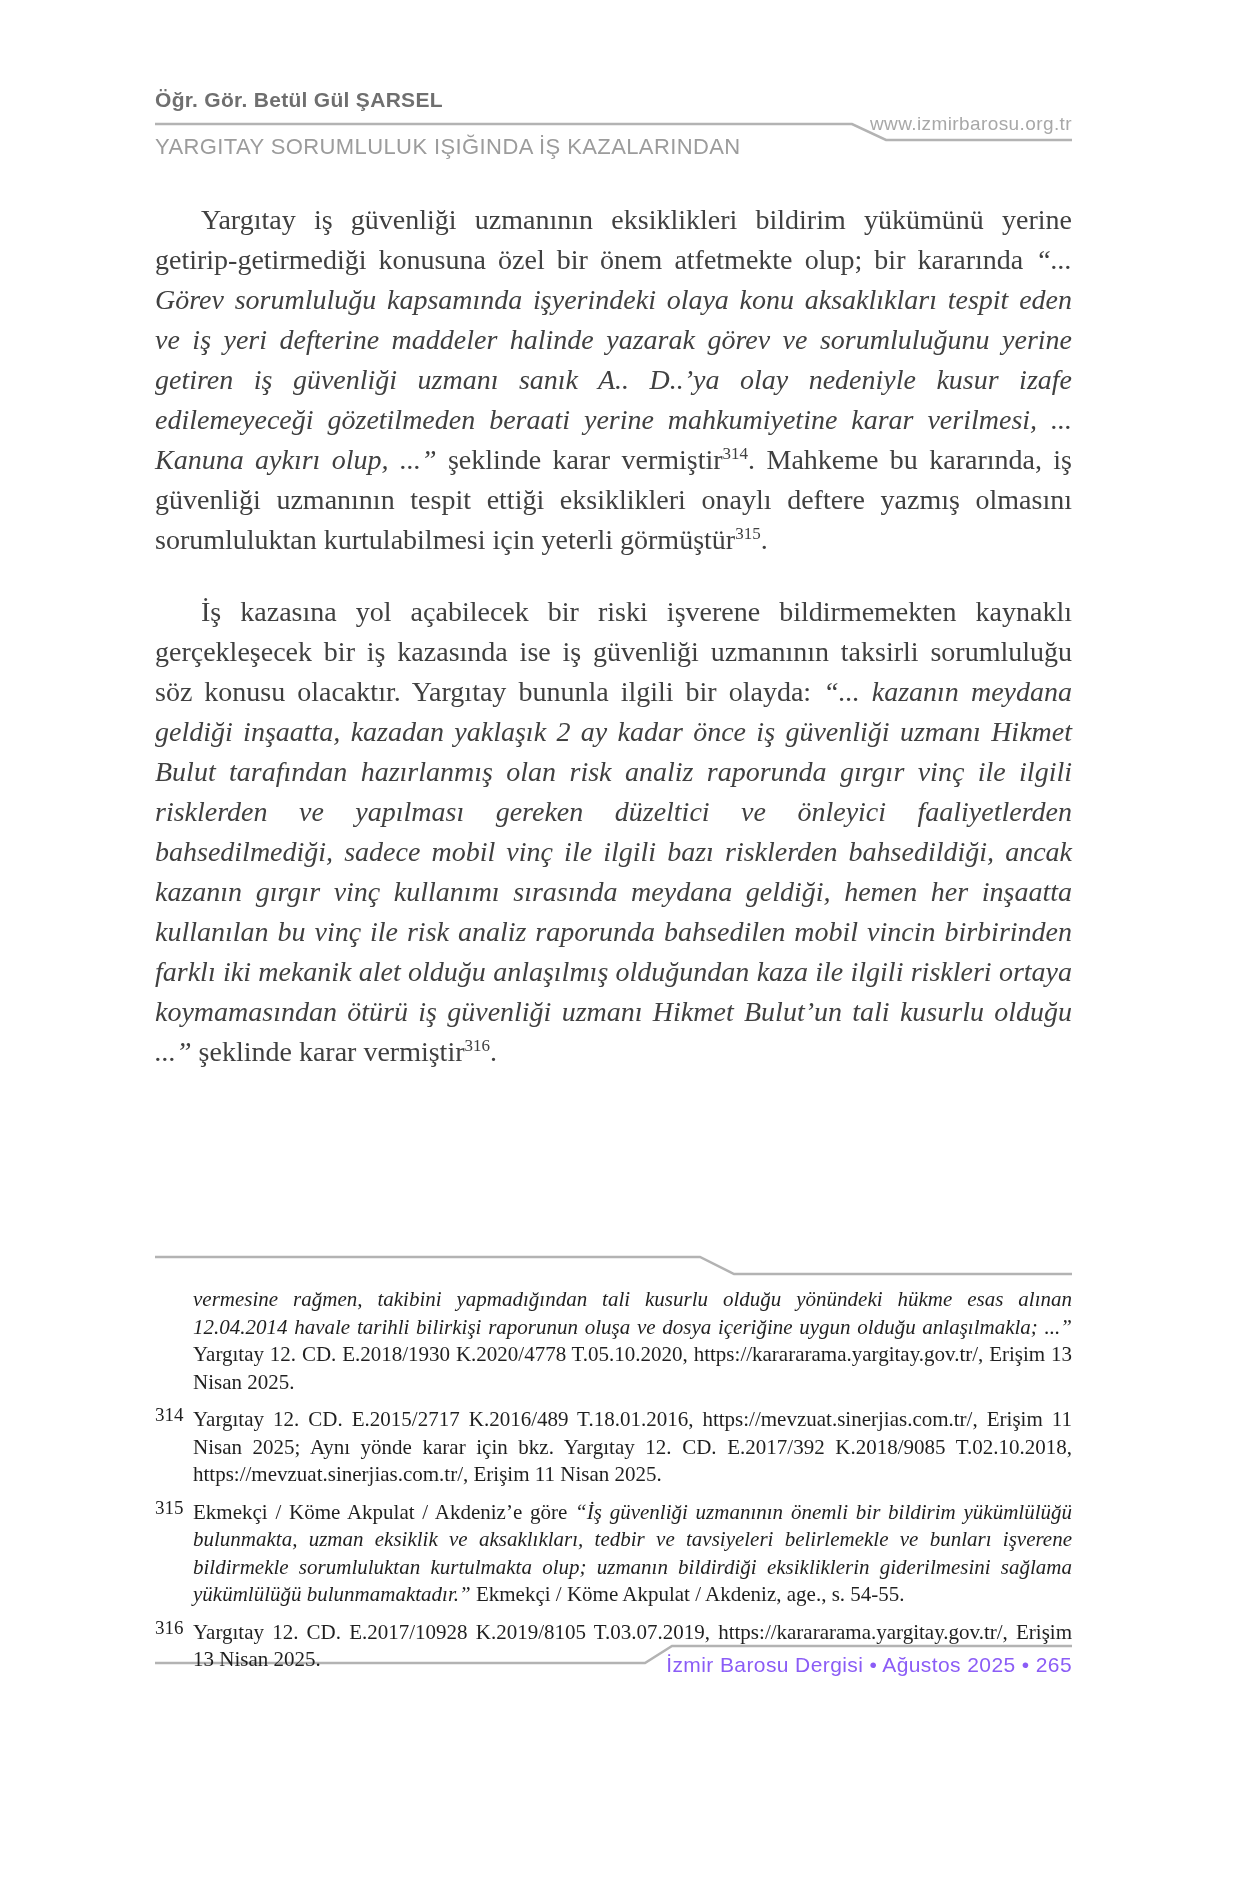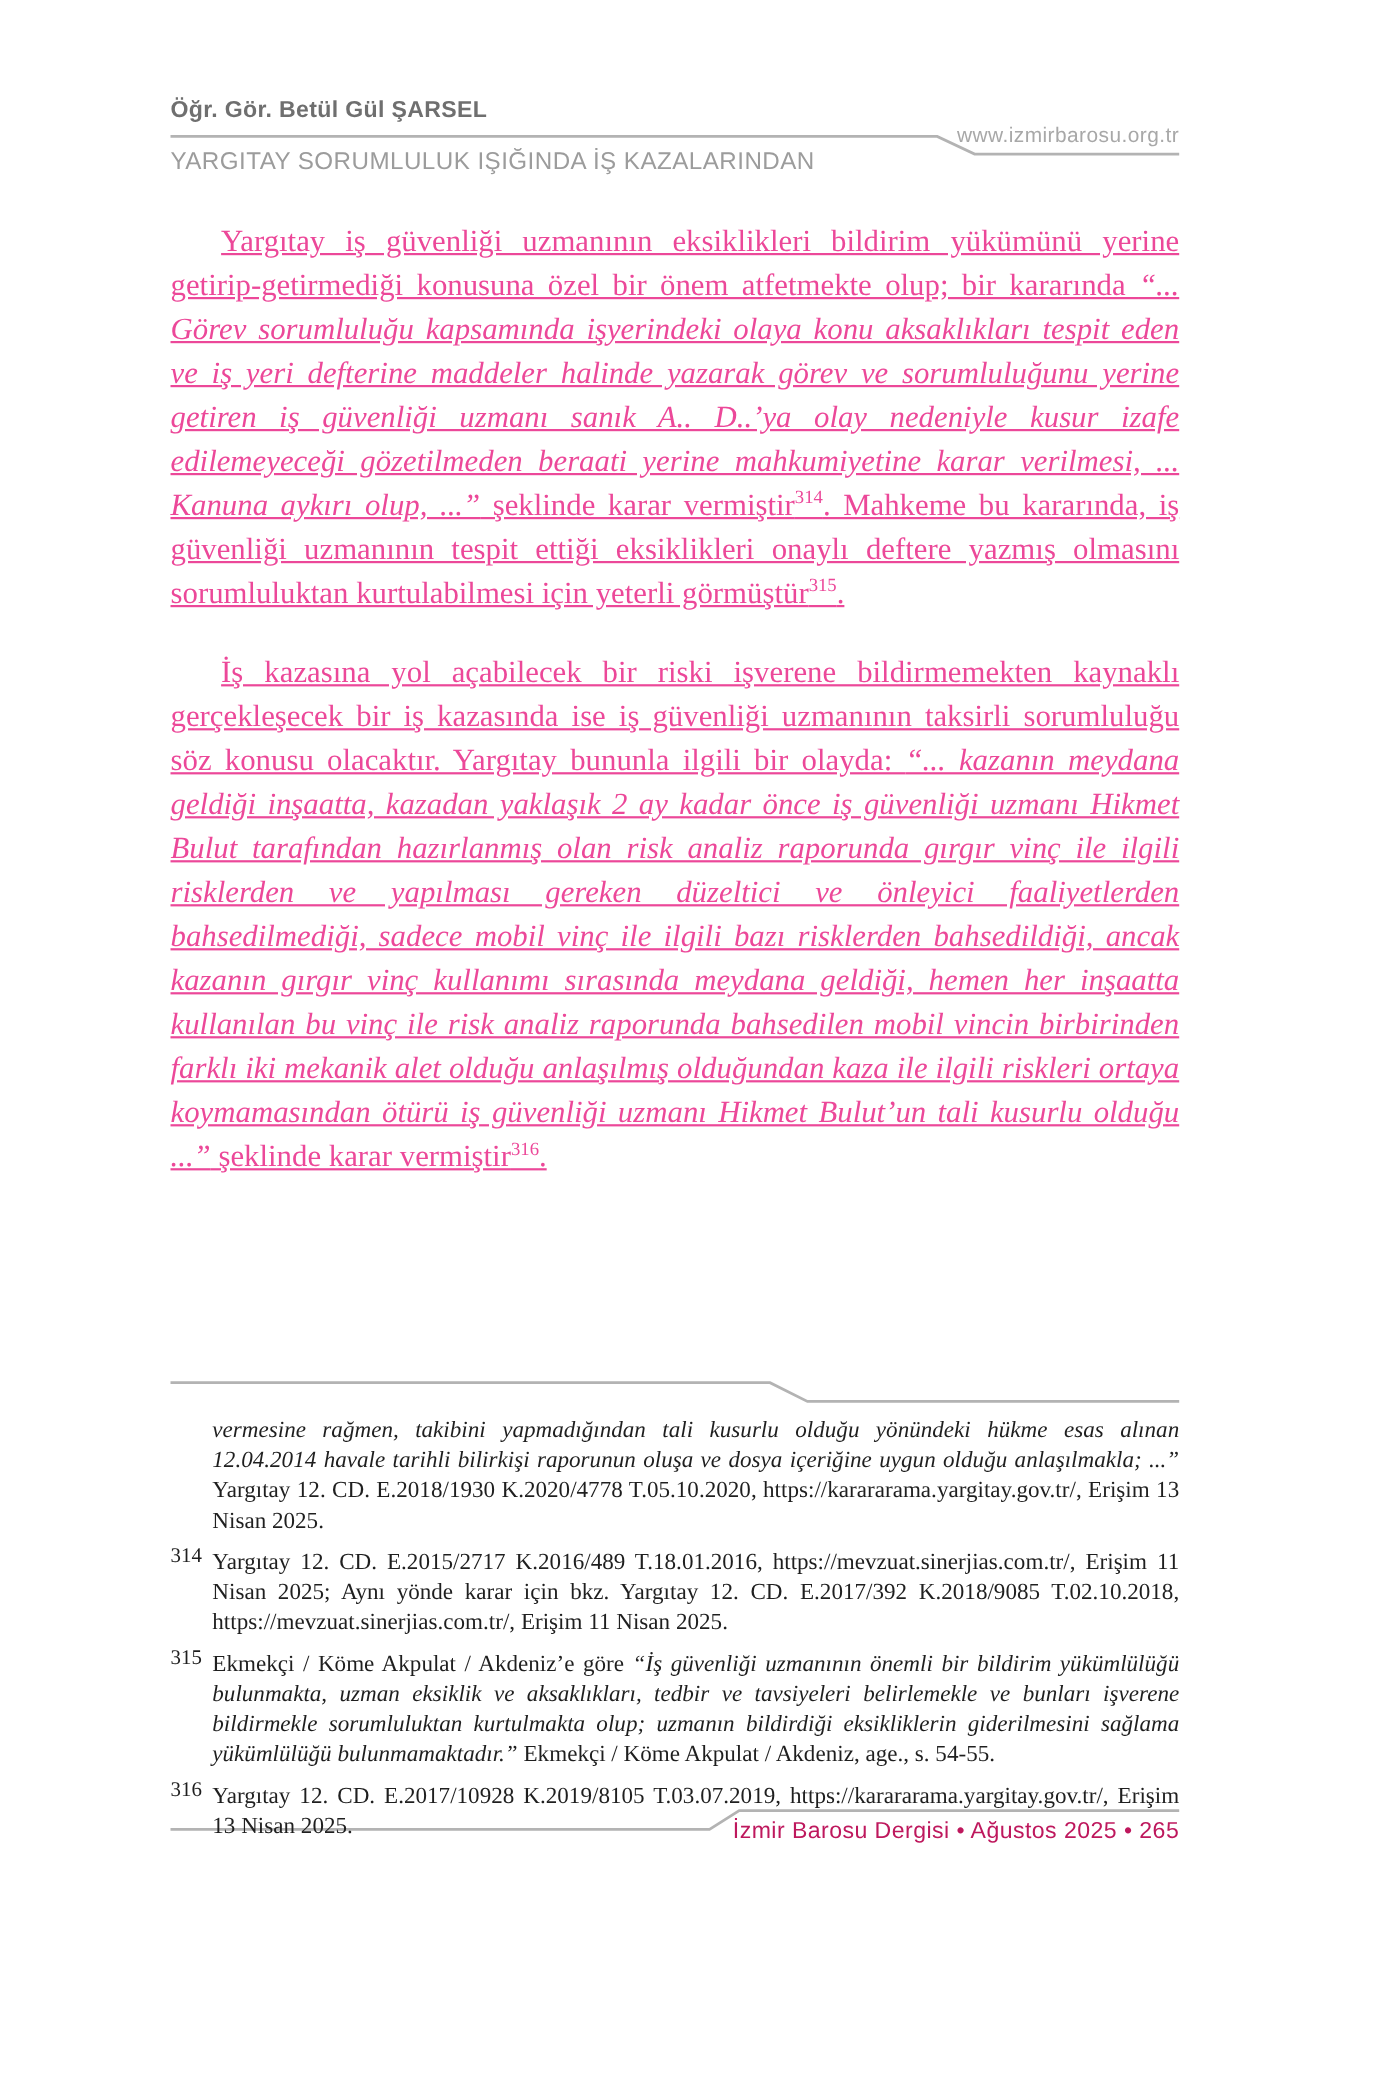--- a/index.html
+++ b/index.html
@@ -28,44 +28,43 @@
     font-family:"Liberation Sans", sans-serif;
     font-size:22px;line-height:31px;color:#9c9c9c;
     letter-spacing:.4px;
   }
   
   .rules{position:absolute;left:0;top:0;width:1260px;height:1890px;pointer-events:none;}
   .rules polyline{fill:none;stroke:#b3b3b3;stroke-width:2.5;}
   
   .body-text{
     position:absolute;left:155px;top:200px;width:917px;
-    font-size:28px;line-height:40px;color:#ec4899;
+    font-size:28px;line-height:40px;color:#404040;
     text-align:justify;
-    text-decoration:underline;
   }
   .body-text p{margin:0;text-indent:46px;}
   .body-text p + p{margin-top:32px;}
   .seg-i{font-style:italic;}
   .body-text sup{font-size:17px;line-height:0;vertical-align:super;}
   
   .footnotes{
     position:absolute;left:155px;top:1286px;width:917px;
     font-size:21px;line-height:27.5px;color:#1f1f1f;
     text-align:justify;
   }
   .fn{position:relative;padding-left:38px;margin:0 0 10px 0;}
   .fn-num{
     position:absolute;left:0;top:-5px;
     font-size:19px;color:#1f1f1f;
   }
   
   .footer-text{
     position:absolute;top:1653px;right:188px;
     font-family:"Liberation Sans", sans-serif;
-    font-size:21px;color:#be185d;letter-spacing:.4px;
+    font-size:21px;color:#8b5cf6;letter-spacing:.4px;
   }
 </style>
 </head>
 <body>
 
 <div class="page">
 
   <svg class="rules" width="1260" height="1890" viewBox="0 0 1260 1890">
     <polyline points="155,124 852,124 886,140 1072,140"></polyline>
     <polyline points="155,1257 700,1257 734,1274 1072,1274"></polyline>

